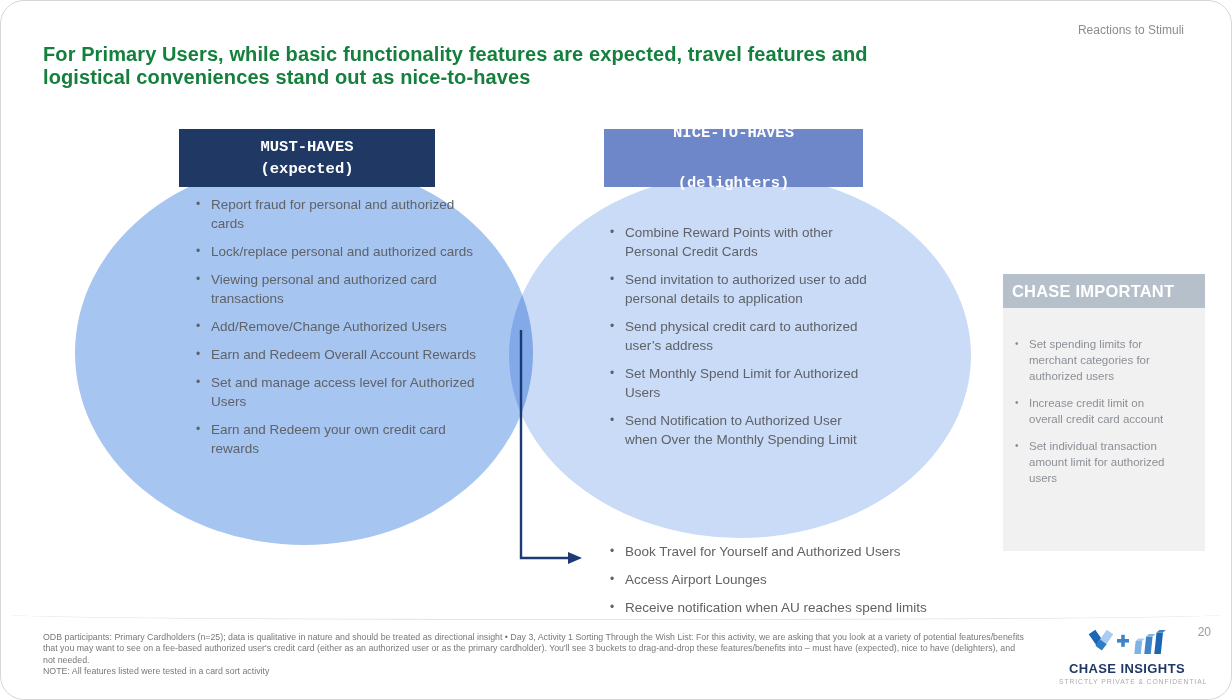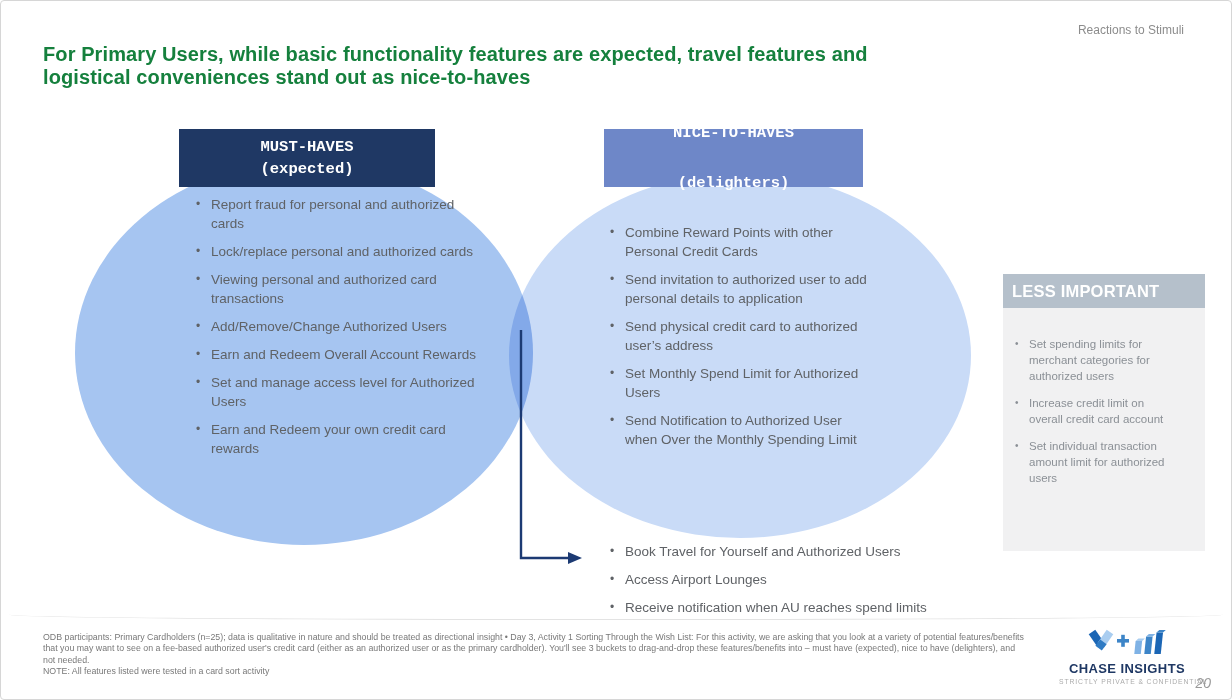--- a/index.html
+++ b/index.html
@@ -5,21 +5,21 @@
   * { margin: 0; padding: 0; box-sizing: border-box; }
   html, body { background: #ffffff; }
   body {
     font-family: "Liberation Sans", "DejaVu Sans", sans-serif;
     width: 1232px; height: 700px; position: relative; overflow: hidden;
   }
   .slide {
     position: absolute; inset: 0;
     background: #ffffff;
     border: 1px solid #d6d6d6;
-    border-radius: 4px;
+    border-radius: 24px;
     overflow: hidden;
   }
   .bottom-edge {
     position: absolute; left: 8px; right: 8px; top: 607px; height: 12px;
     border-bottom: 1px solid #e3e3e3;
     border-radius: 0 0 45% 45%;
     pointer-events: none;
   }
   .eyebrow {
     position: absolute; top: 22px; right: 47px;
@@ -83,22 +83,22 @@
   .brand .mark { display: block; margin: 0 auto 1px auto; }
   .brand-name {
     font-size: 13px; font-weight: bold; color: #1f3864; letter-spacing: 0.4px;
     white-space: nowrap;
   }
   .brand-tagline {
     font-size: 6.8px; color: #ababab; letter-spacing: 0.9px; margin-top: 2px;
     white-space: nowrap;
   }
   .page-number {
-    position: absolute; right: 20px; top: 674px;
-    font-size: 14px; color: #9a9a9a; font-style: italic;
+    position: absolute; right: 20px; top: 624px;
+    font-size: 12px; color: #9a9a9a;
   }
 </style>
 </head>
 <body>
 
 <div class="slide">
 
   <div class="eyebrow">Reactions to Stimuli</div>
 
   <h1 class="title">For Primary Users, while basic functionality features are expected, travel features and
@@ -148,21 +148,21 @@
     <polygon points="62,228 76,234 62,240" fill="#1c3a73"></polygon>
   </svg>
 
   <ul class="blist overflow-list">
     <li>Book Travel for Yourself and Authorized Users</li>
     <li>Access Airport Lounges</li>
     <li>Receive notification when AU reaches spend limits</li>
   </ul>
 
   <div class="less-panel">
-    <div class="less-header">LESS IMPORTANT</div>
+    <div class="less-header">CHASE IMPORTANT</div>
     <ul class="less-list">
       <li>Set spending limits for
 merchant categories for
 authorized users</li>
       <li>Increase credit limit on
 overall credit card account</li>
       <li>Set individual transaction
 amount limit for authorized
 users</li>
     </ul>

